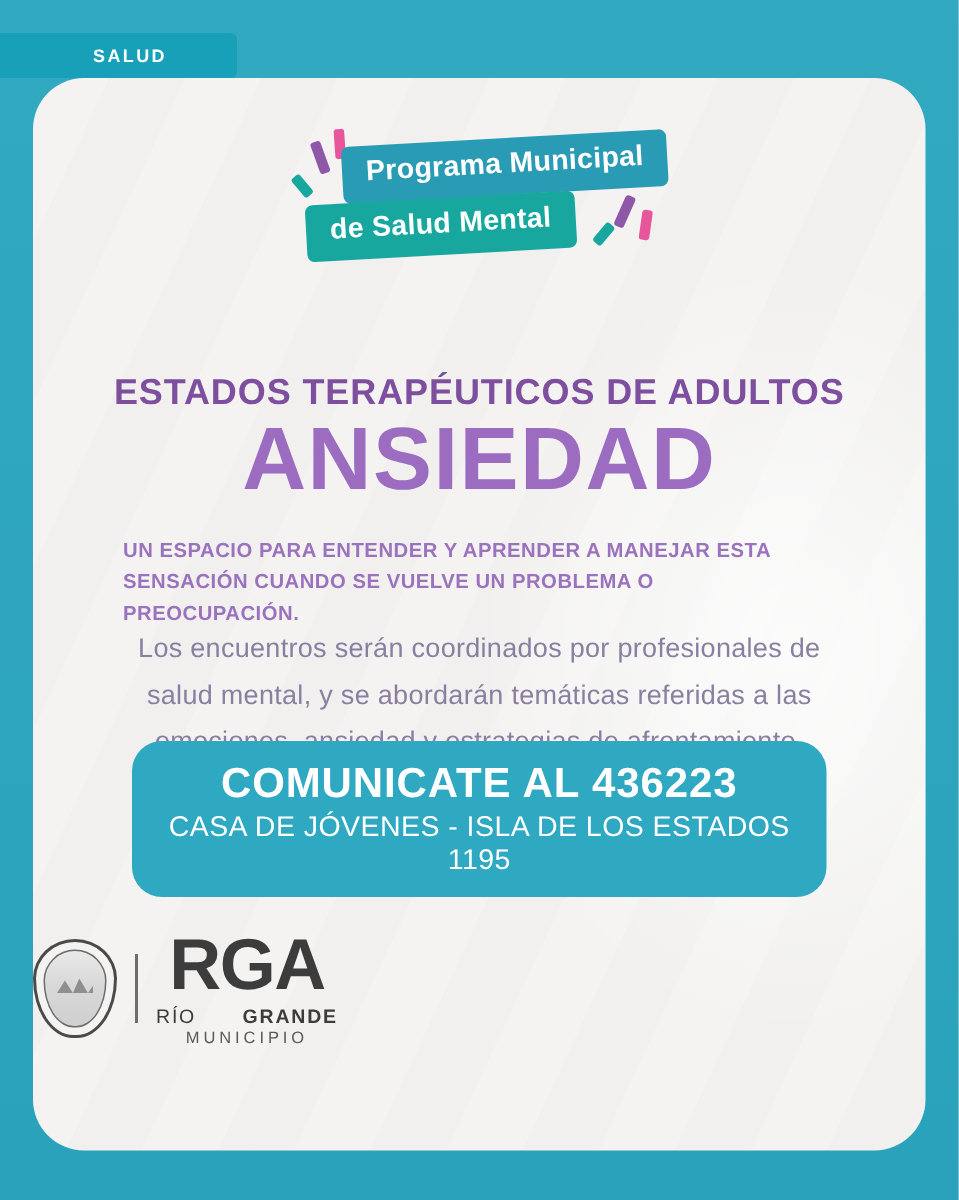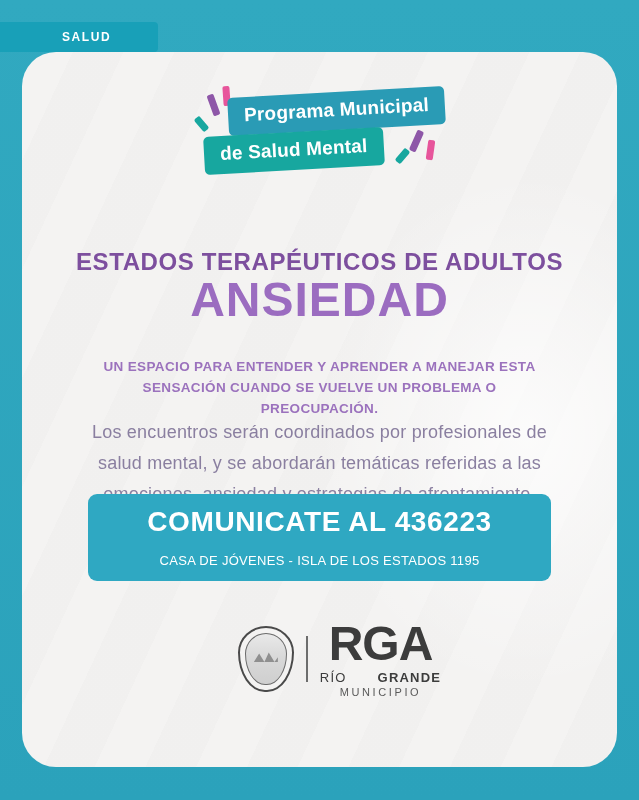--- a/index.html
+++ b/index.html
@@ -152,30 +152,30 @@
     font-size: 24px;
     font-weight: bold;
     letter-spacing: .6px;
   }
   .title {
     position: absolute;
     left: 0; right: 0;
     top: 222px;
     text-align: center;
     color: #9b6cc0;
-    font-size: 48px;
+    font-size: 59px;
     font-weight: bold;
     letter-spacing: 1px;
     line-height: 1.1;
   }
   .subtitle {
     position: absolute;
     left: 60px; right: 60px;
     top: 305px;
-    text-align: center;
+    text-align: left;
     color: #9b72bd;
     font-size: 13.5px;
     font-weight: bold;
     letter-spacing: .35px;
     line-height: 1.55;
   }
   .body-text {
     position: absolute;
     left: 62px; right: 62px;
     top: 365px;
@@ -186,47 +186,46 @@
     letter-spacing: .2px;
   }
 
   
   .contact {
     position: absolute;
     left: 66px;
     right: 66px;
     top: 442px;
     background: #2fa8c2;
-    border-radius: 9px;
+    border-radius: 20px;
     padding: 12px 10px 13px 10px;
     text-align: center;
     color: #ffffff;
   }
   .contact-phone {
     font-size: 28px;
     font-weight: bold;
     letter-spacing: .6px;
     line-height: 1.12;
   }
   .contact-address {
-    font-size: 13px;
+    font-size: 19px;
     letter-spacing: .3px;
-    margin-top: 16px;
+    margin-top: 4px;
   }
 
   
   .footer {
     position: absolute;
     left: 0; right: 0;
     top: 568px;
     display: flex;
     align-items: center;
-    justify-content: center;
+    justify-content: flex-start;
     gap: 12px;
-    padding-left: 40px;
   }
   .crest {
     width: 52px;
     height: 62px;
     border: 2.4px solid #4a4a4a;
     border-radius: 50% 50% 48% 48% / 40% 40% 60% 60%;
     position: relative;
     background: #f4f3f2;
   }
   .crest .crest-in {

